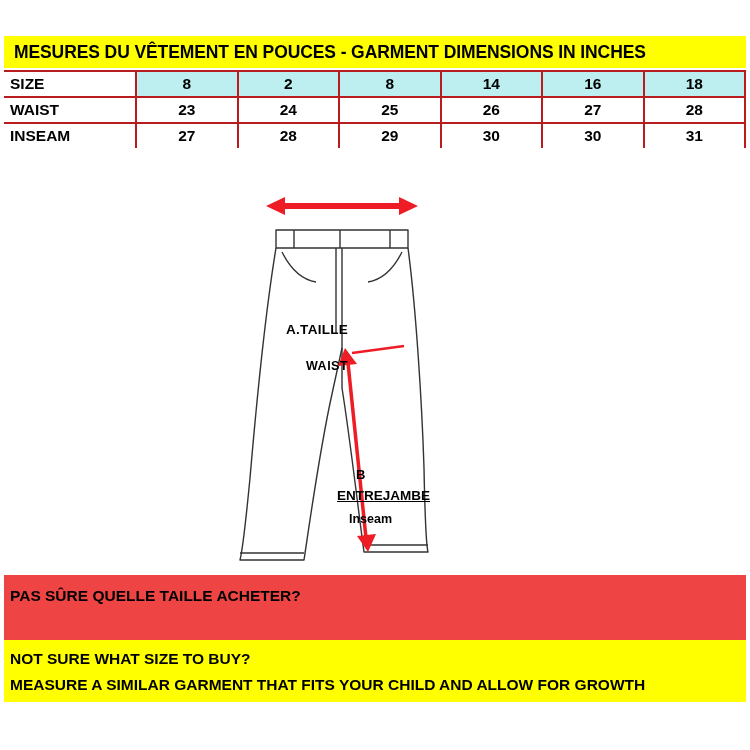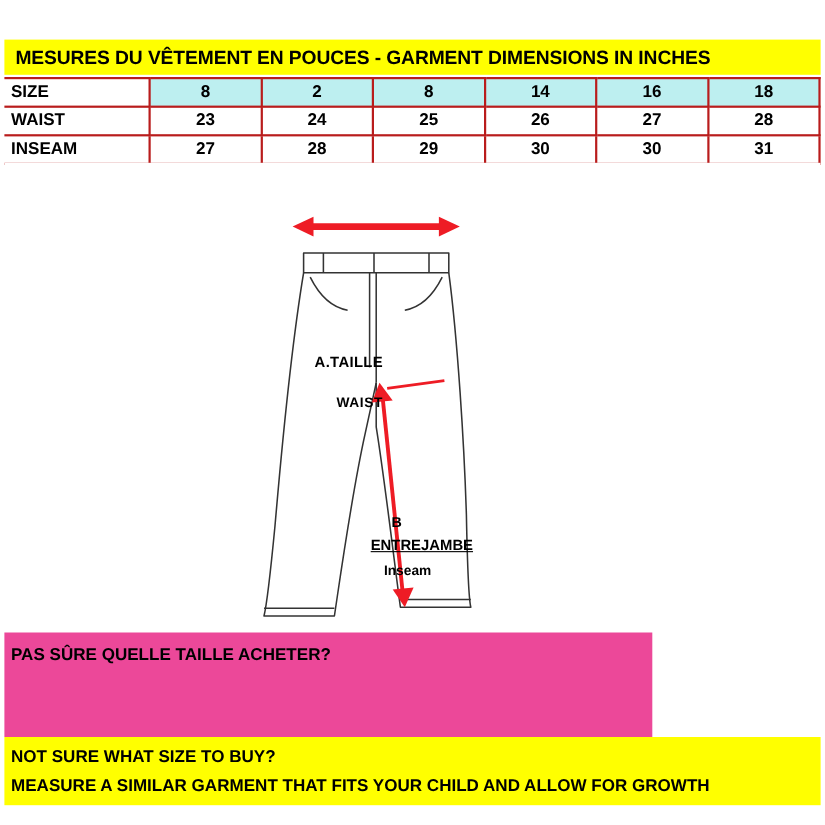--- a/index.html
+++ b/index.html
@@ -97,30 +97,30 @@
   .lbl-waist   { left: 302px; top: 211px; font-size: 12.5px; letter-spacing: 0.5px; }
   .lbl-b       { left: 352px; top: 319px; font-size: 13px; }
   .lbl-entrejambe { left: 333px; top: 340px; font-size: 13.5px; color:#000;text-decoration:underline; }
   .lbl-inseam  { left: 345px; top: 364px; font-size: 12.5px; }
 
   
   .note-cyan {
     position: absolute;
     left: 4px;
     top: 575px;
-    width: 589px;
+    width: 742px;
     height: 95px;
-    background: #ec4899;
+    background: #ef4444;
     box-sizing: border-box;
     padding: 8px 0 0 6px;
   }
   .note-yellow {
     position: absolute;
     left: 4px;
-    top: 670px;
+    top: 640px;
     width: 742px;
     height: 62px;
     background: #ffff00;
     box-sizing: border-box;
     padding: 6px 0 0 6px;
   }
   .note-line {
     font-size: 15.5px;
     font-weight: bold;
     color: #000000;

